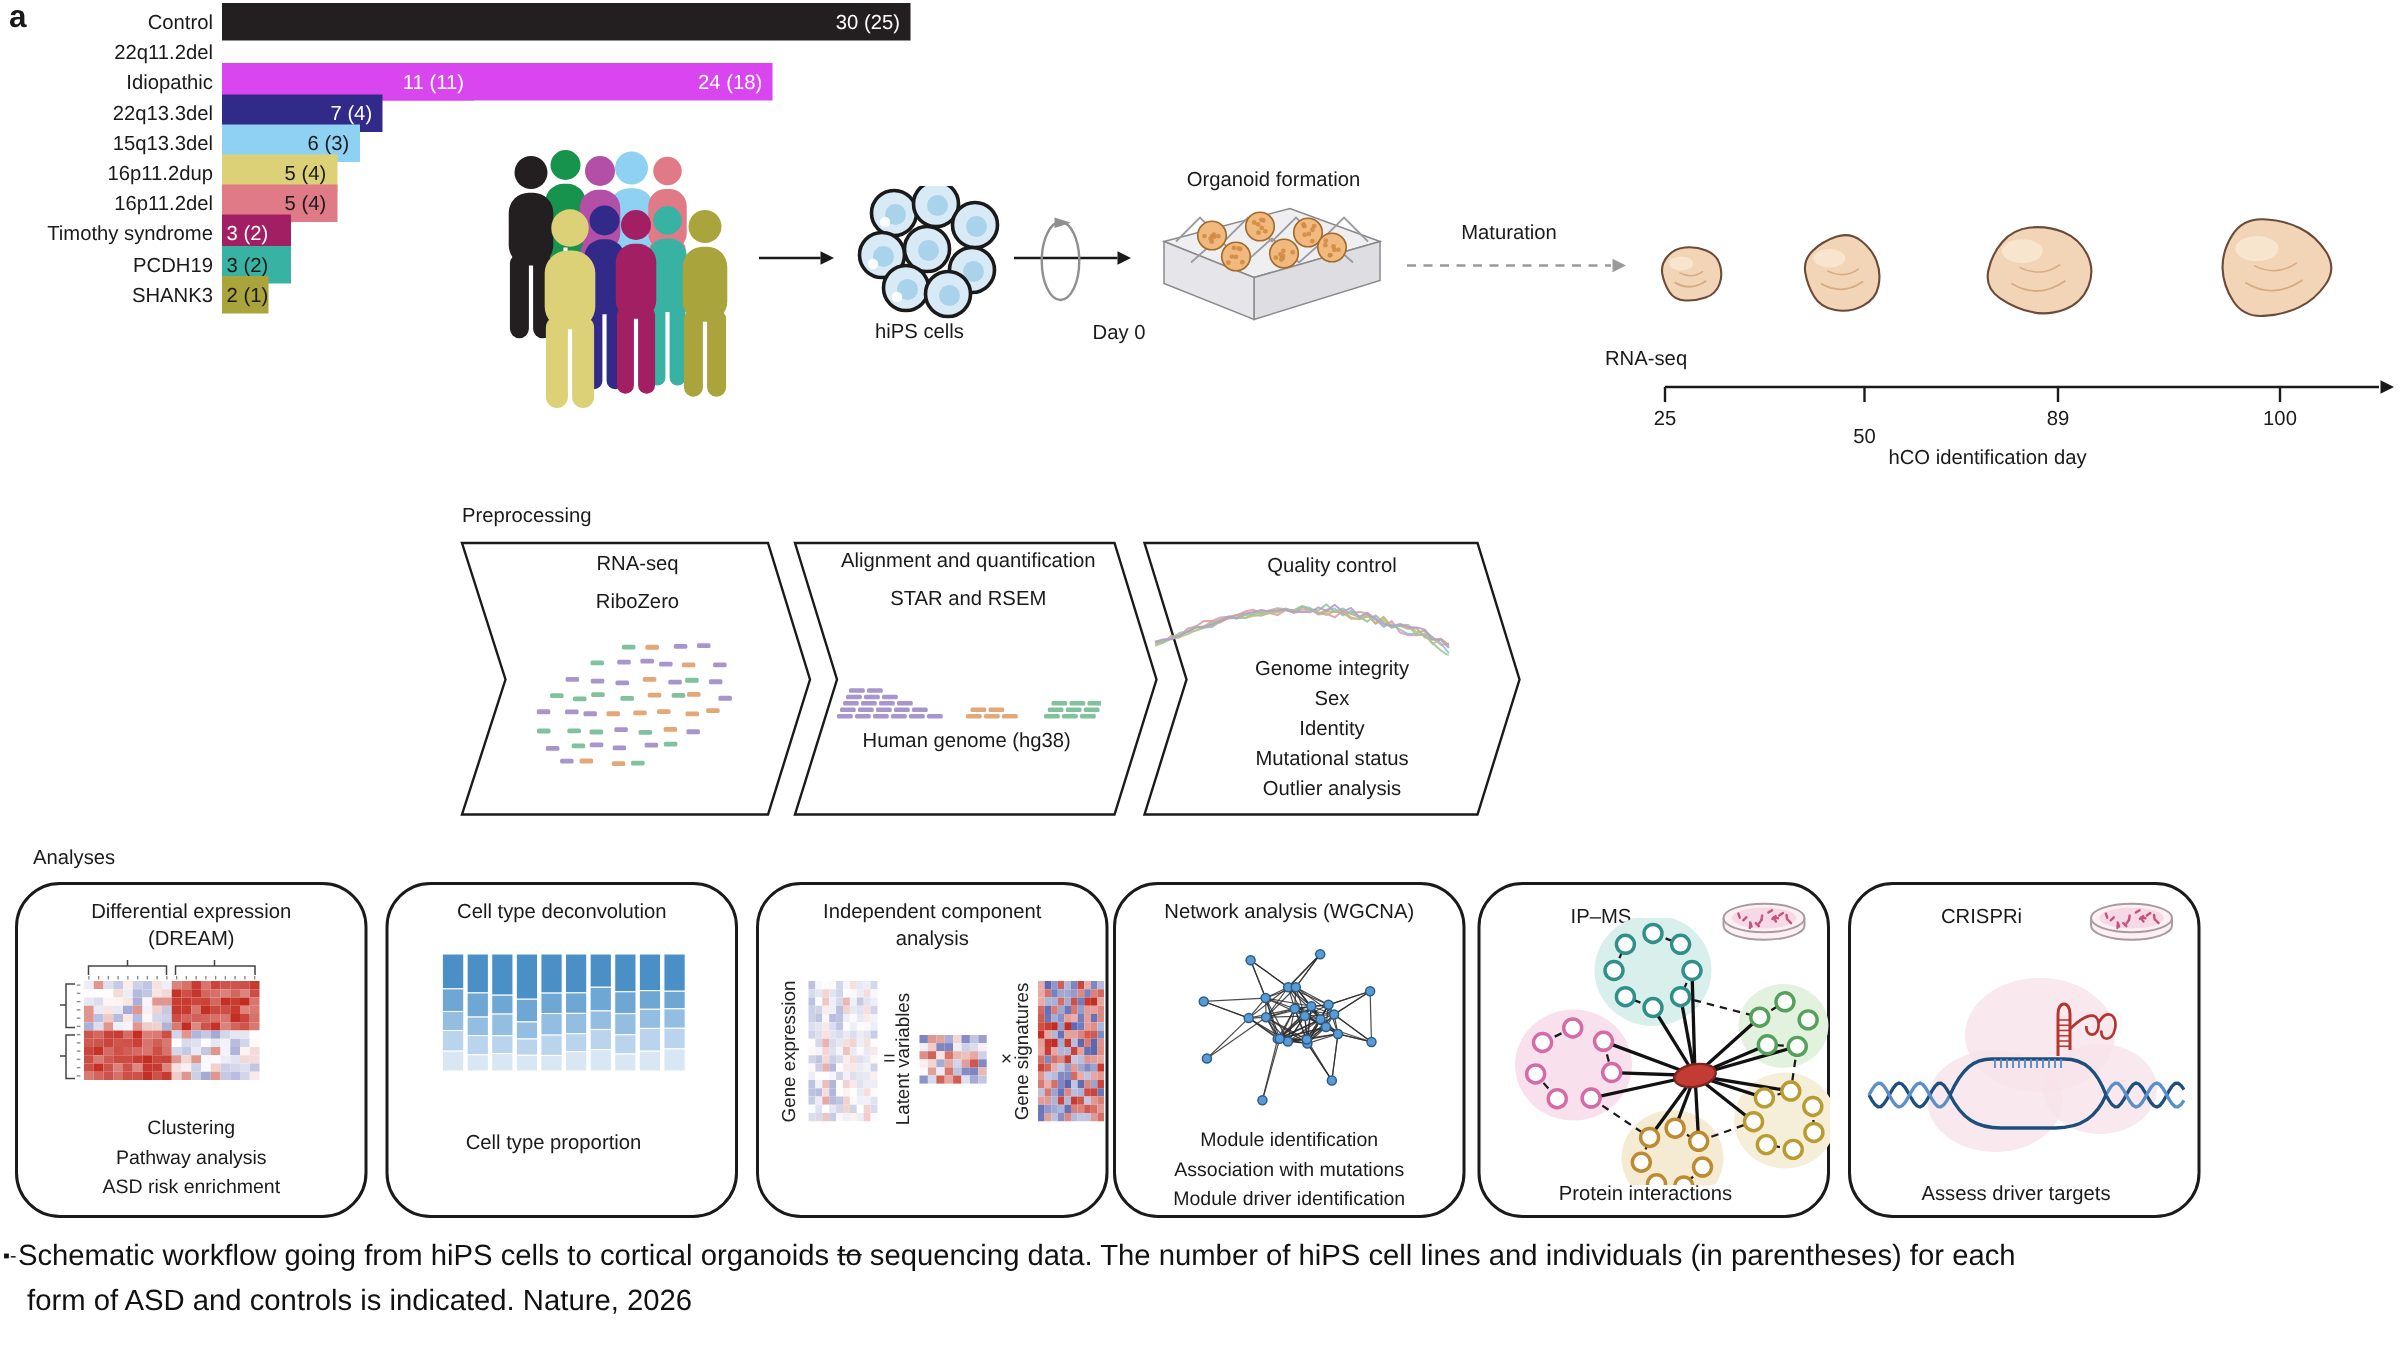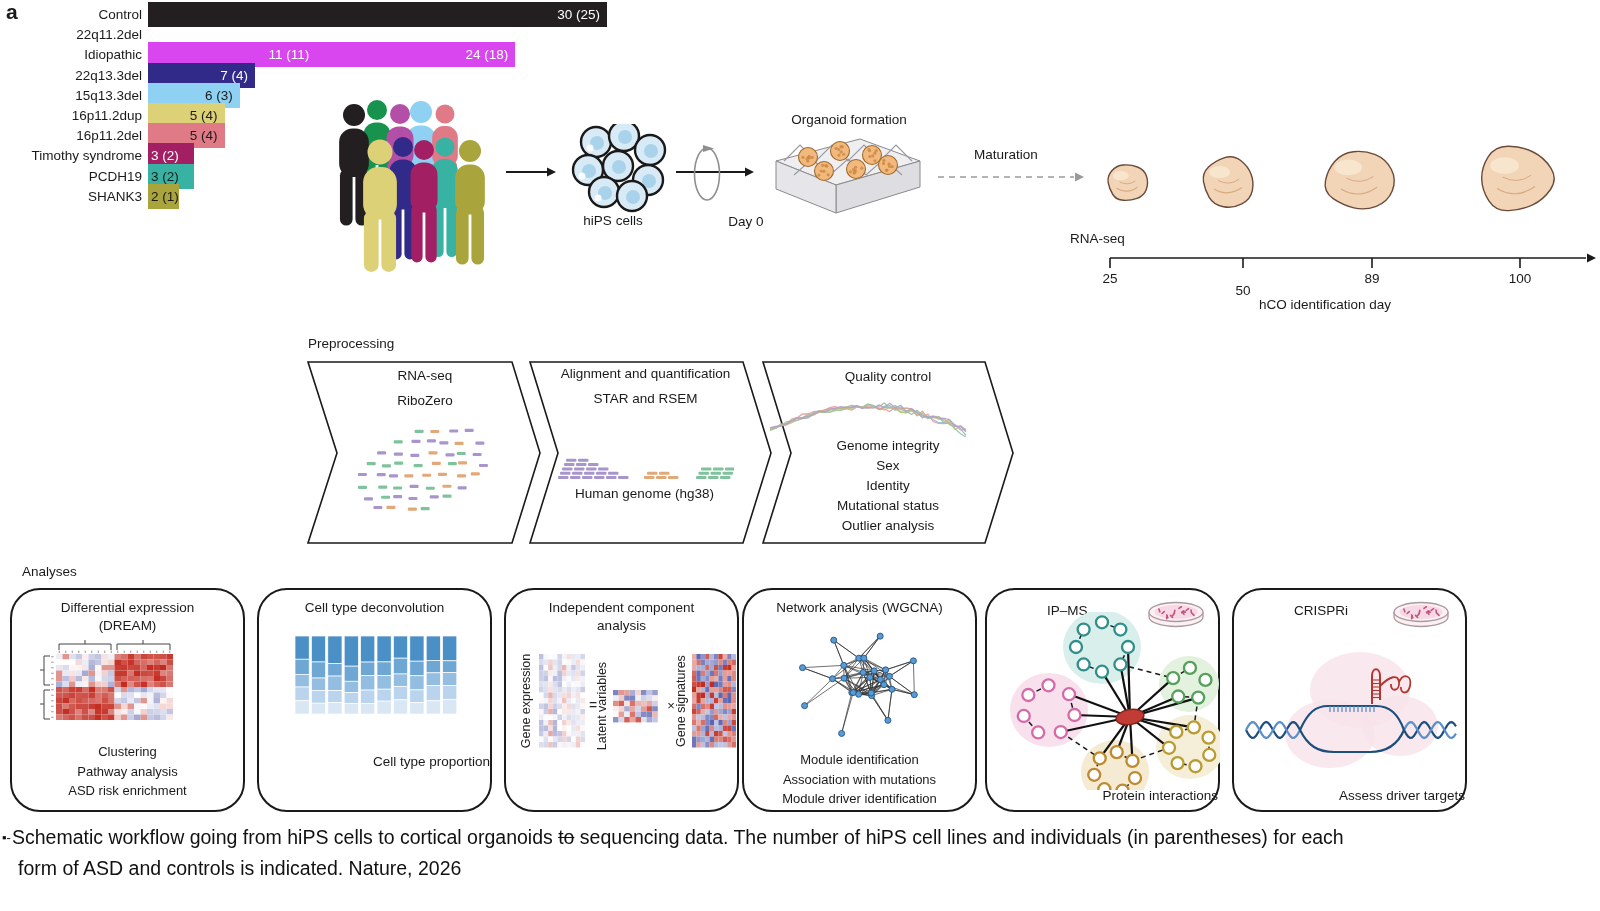--- a/index.html
+++ b/index.html
@@ -20,21 +20,21 @@
   .genome-bar{position:absolute;left:556px;top:483px;width:177px;height:22px;line-height:22px;
               text-align:center;font-size:13.5px}
   .qc-items{position:absolute;left:788px;top:436px;width:200px;text-align:center;
             font-size:13.5px;line-height:20px}
   
   .abox{position:absolute;top:588px;width:235px;height:224px;border:2px solid #1a1a1a;
         border-radius:30px;background:#fff;box-sizing:border-box}
   .btitle{position:absolute;left:0;right:0;text-align:center;font-size:13.5px;white-space:nowrap}
   .btitle-left{position:absolute;left:60px;top:13px;font-size:13.5px;white-space:nowrap}
   .bitems{position:absolute;left:0;right:0;text-align:center;font-size:13px;line-height:19.5px}
-  .bfooter{position:absolute;left:0;right:0;text-align:right;font-size:13.5px}
+  .bfooter{position:absolute;left:0;right:11px;text-align:center;font-size:13.5px}
   
   .caption{position:absolute;left:2px;top:822px;width:1545px;font-size:19.5px;line-height:30px;color:#111}
   .cap-prefix{font-size:13px;vertical-align:2px;margin-right:1px}
   .struck{text-decoration:line-through}
 </style>
 </head>
 <body>
 
 <div id="fig">
 

